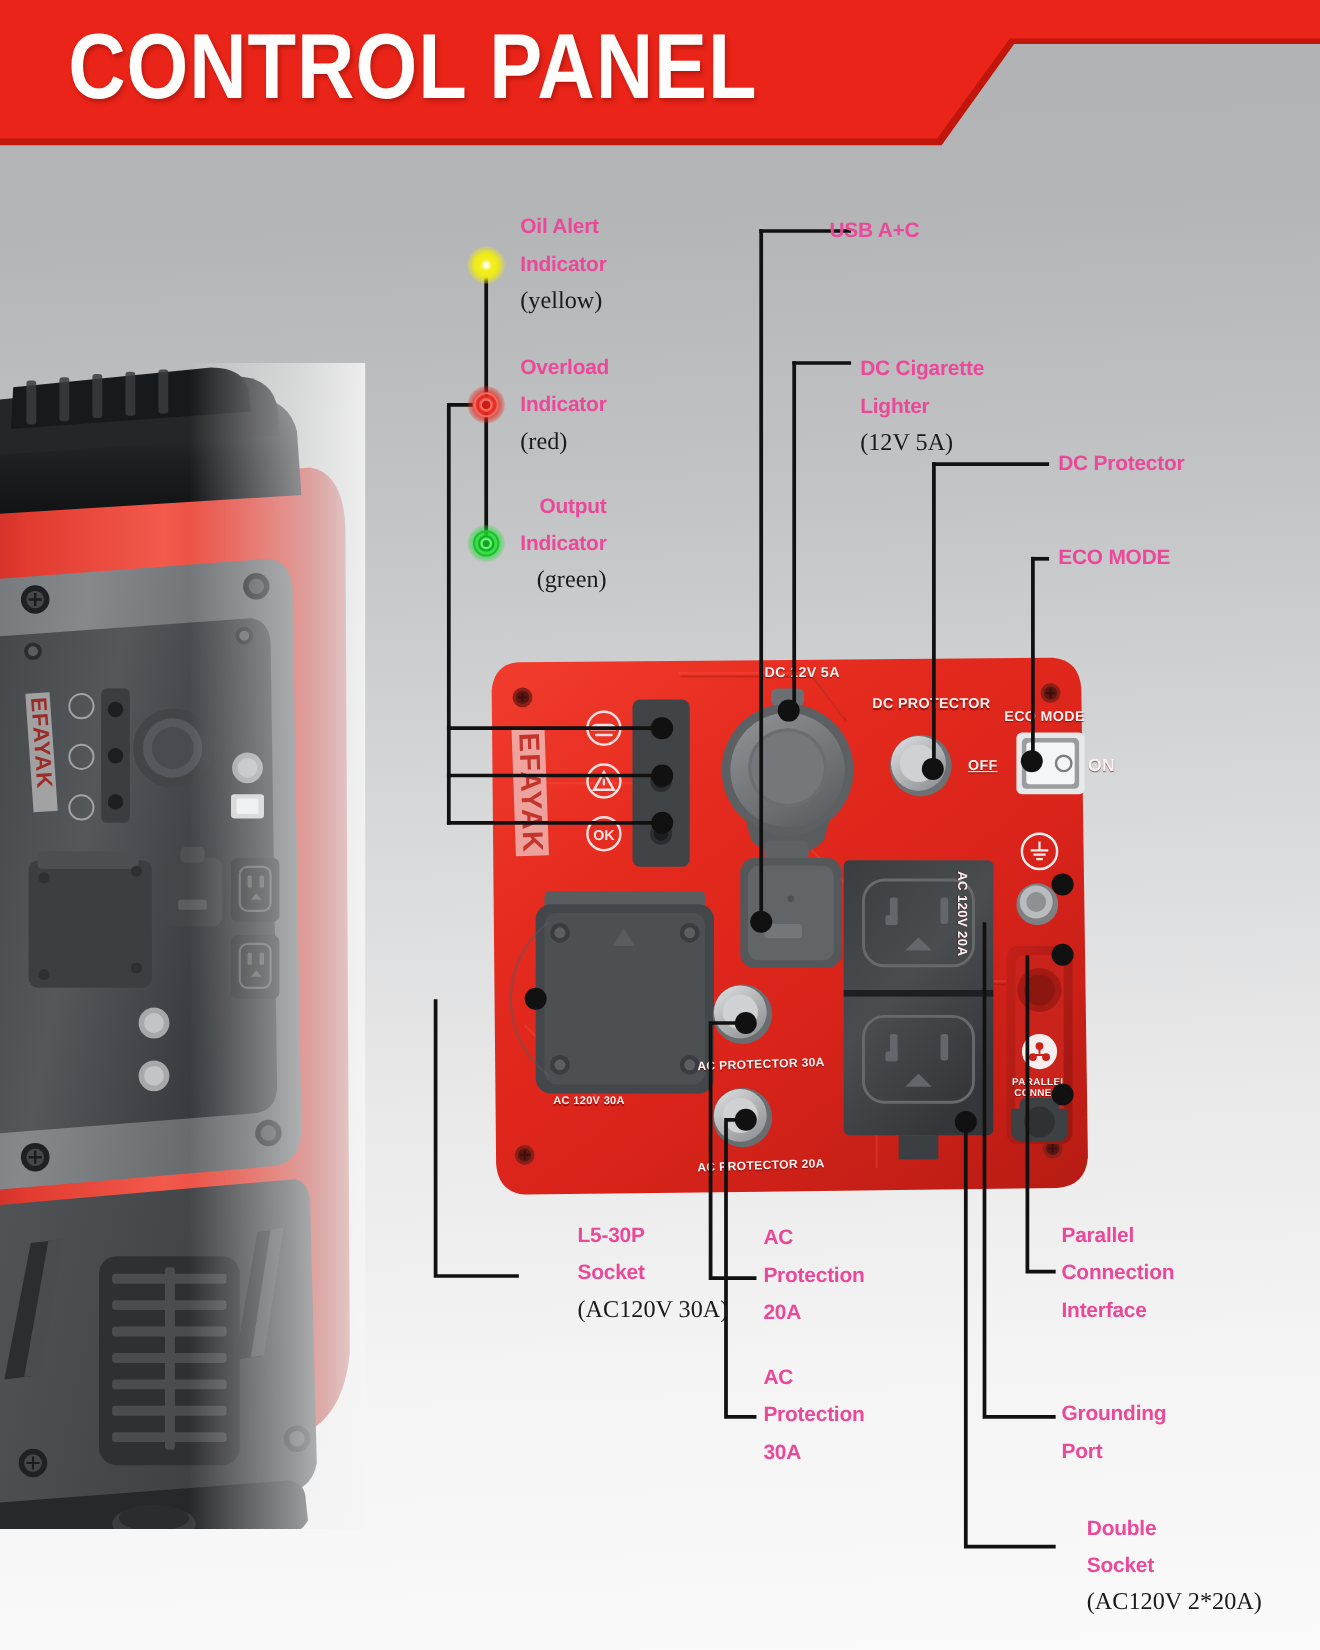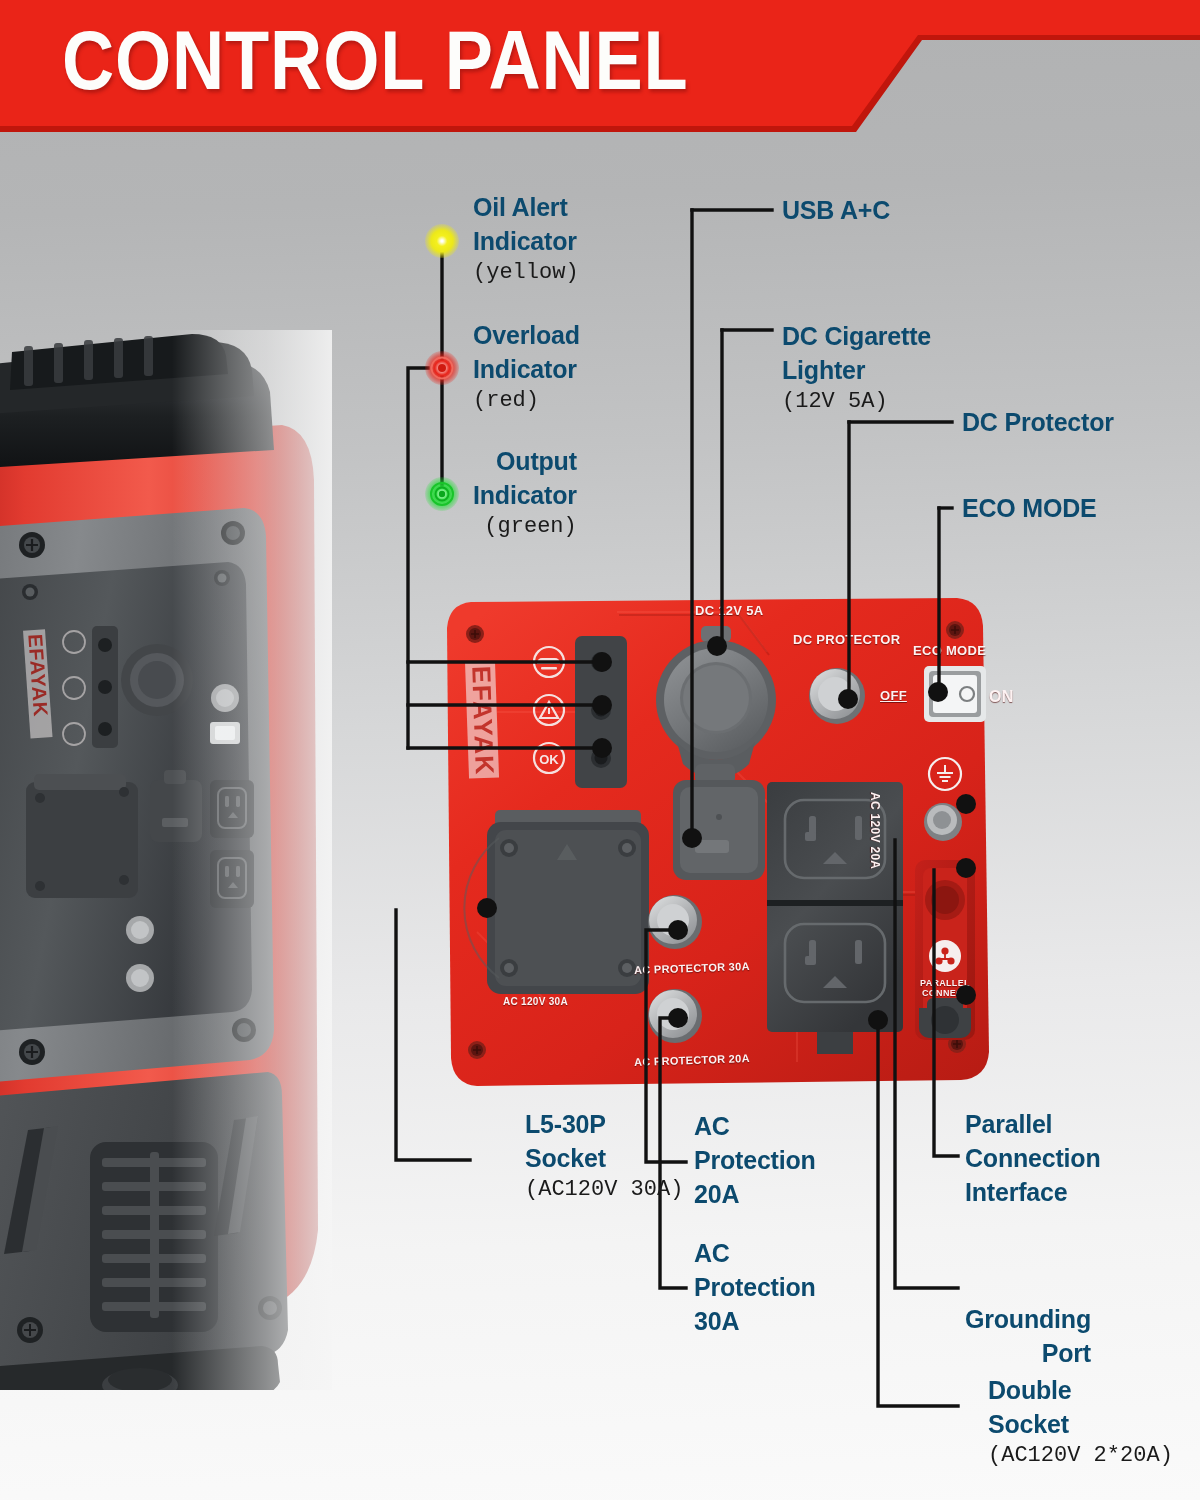--- a/index.html
+++ b/index.html
@@ -51,27 +51,27 @@
     font-weight:bold;
     font-family:"Liberation Sans", sans-serif;
     text-shadow:0 1px 1px rgba(70,0,0,.6);
     white-space:nowrap;
     letter-spacing:.3px;
   }
 
   
   .callout { position:absolute; z-index:25; }
   .c-title {
-    font-size:25px; line-height:34px; font-weight:bold; color:#0c4a6e;
+    font-size:19px; line-height:34px; font-weight:bold; color:#ec4899;
     letter-spacing:-0.2px;
     font-family:"Liberation Sans", sans-serif;
   }
   .c-sub {
     font-size:22px; line-height:30px; font-weight:normal; color:#1a1a1a;
-    font-family:Liberation Mono, monospace;
+    font-family:Liberation Serif, serif;
   }
   #leaders { position:absolute; left:0; top:0; width:1200px; height:1500px; z-index:20; pointer-events:none; }
 
   
   .led { position:absolute; width:34px; height:34px; border-radius:50%; z-index:26; }
 </style>
 </head>
 <body>
 
 <div id="stage"></div>
@@ -517,21 +517,21 @@
   <div class="c-title">Indicator</div>
   <div class="c-sub">(red)</div>
 </div>
 
 <div class="callout" style="left:473px;top:444px;text-align:right;">
   <div class="c-title">Output</div>
   <div class="c-title">Indicator</div>
   <div class="c-sub">(green)</div>
 </div>
 
-<div class="callout" style="left:782px;top:193px;">
+<div class="callout" style="left:754px;top:193px;">
   <div class="c-title">USB A+C</div>
 </div>
 
 <div class="callout" style="left:782px;top:279px;margin-top:40px;">
   <div class="c-title">DC Cigarette</div>
   <div class="c-title">Lighter</div>
   <div class="c-sub">(12V 5A)</div>
 </div>
 
 <div class="callout" style="left:962px;top:405px;">
@@ -559,21 +559,21 @@
   <div class="c-title">Protection</div>
   <div class="c-title">30A</div>
 </div>
 
 <div class="callout" style="left:965px;top:1107px;">
   <div class="c-title">Parallel</div>
   <div class="c-title">Connection</div>
   <div class="c-title">Interface</div>
 </div>
 
-<div class="callout" style="left:965px;top:1302px;text-align:right;">
+<div class="callout" style="left:965px;top:1269px;">
   <div class="c-title">Grounding</div>
   <div class="c-title">Port</div>
 </div>
 
 <div class="callout" style="left:988px;top:1373px;">
   <div class="c-title">Double</div>
   <div class="c-title">Socket</div>
   <div class="c-sub">(AC120V 2*20A)</div>
 </div>
 

